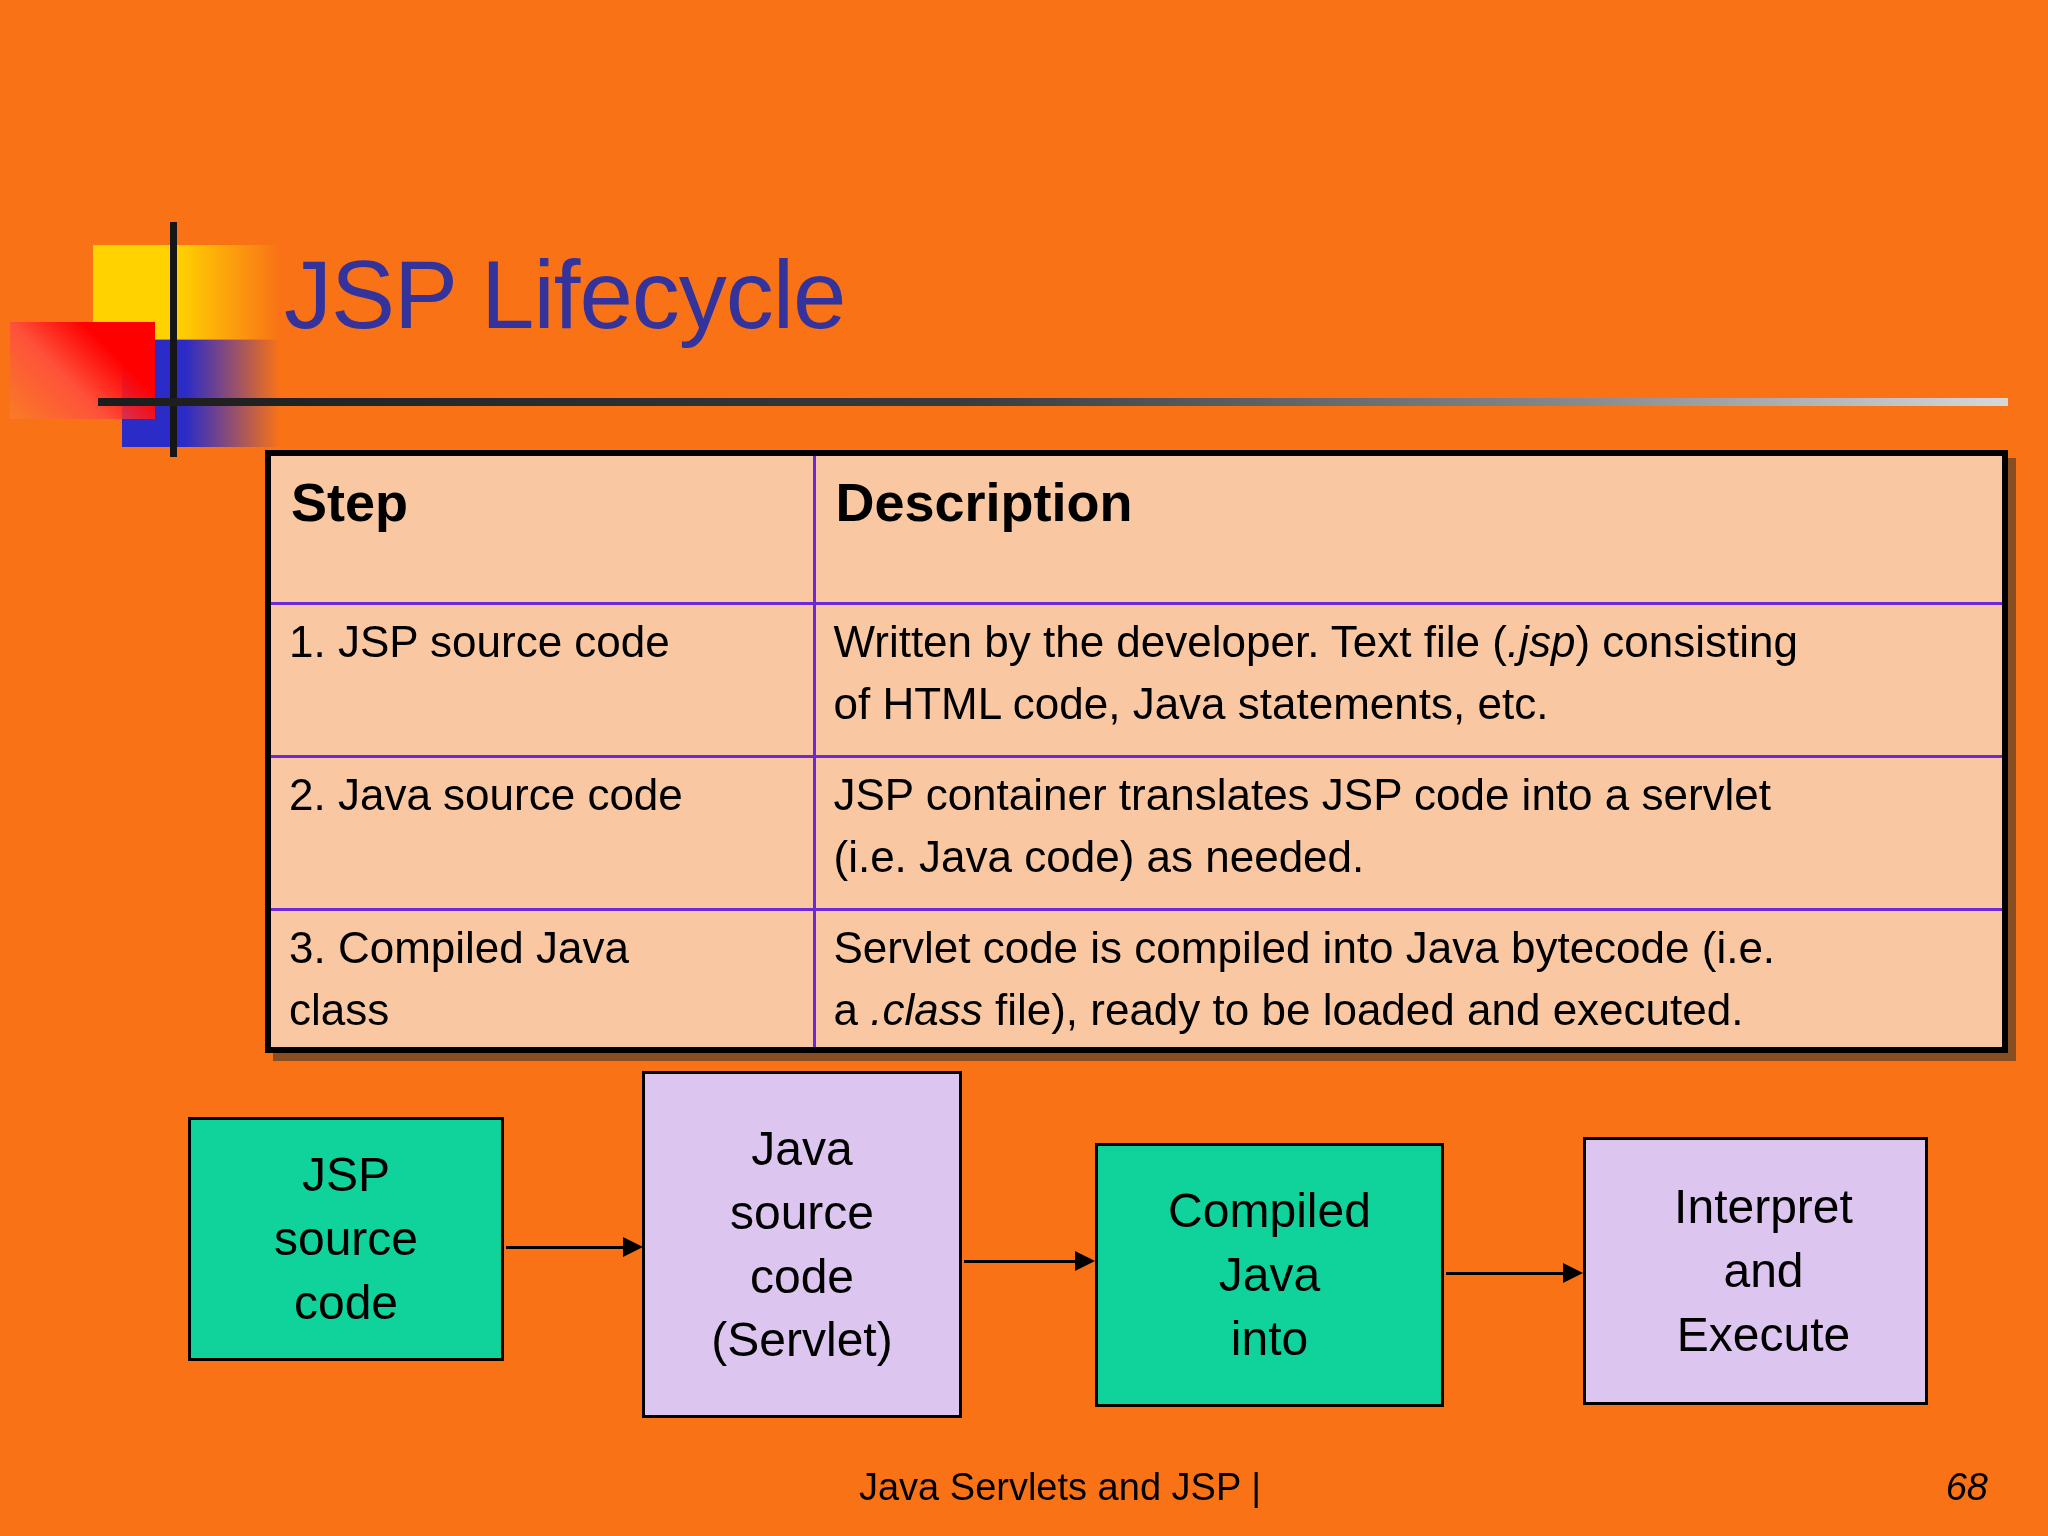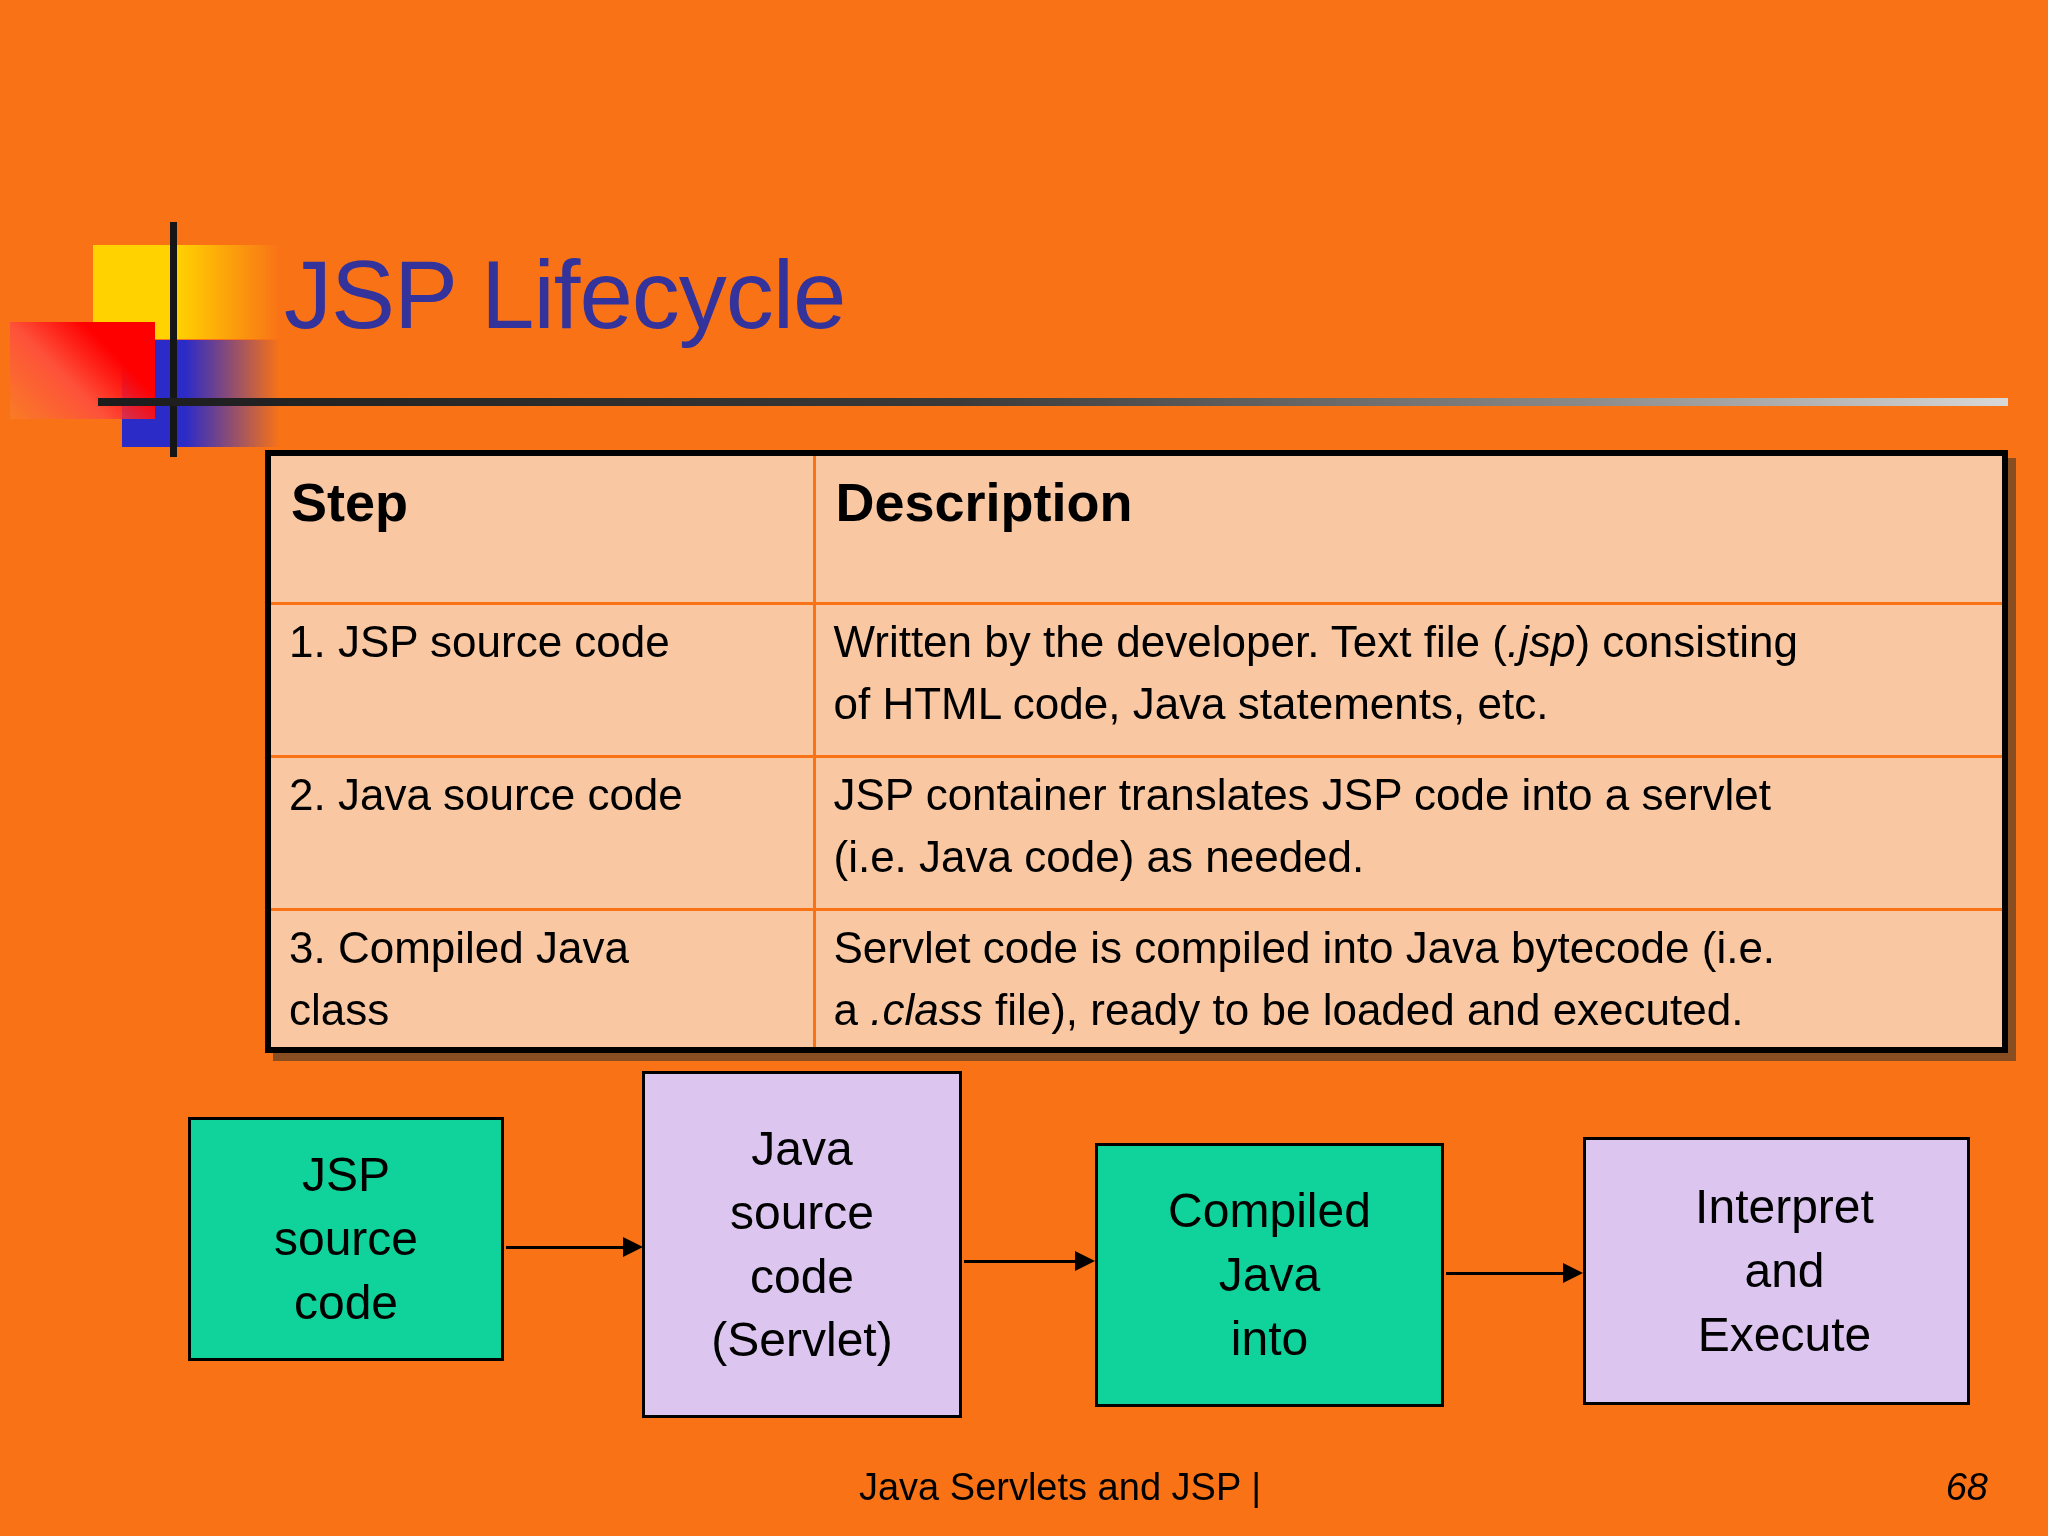--- a/index.html
+++ b/index.html
@@ -52,21 +52,21 @@
     left: 265px; top: 450px;
     width: 1743px;
     border-collapse: collapse;
     table-layout: fixed;
     border: 6px solid #000;
     box-shadow: 8px 8px 0 rgba(45,45,45,0.55);
     color: #000;
   }
   table.lifecycle col.c1 { width: 546px; }
   table.lifecycle th, table.lifecycle td {
-    border: 3px solid #f97316;
+    border: 3px solid #6d28d9;
     vertical-align: top;
     text-align: left;
   }
   table.lifecycle th {
     height: 132px;
     padding: 14px 20px 0 20px;
     font-size: 54px;
     font-weight: bold;
     line-height: 1.2;
   }
@@ -90,21 +90,21 @@
     text-align: center;
     font-size: 48px;
     line-height: 1.33;
     color: #000;
     white-space: pre-line;
     box-sizing: border-box;
   }
   .box-1 { left: 188px; top: 1117px; width: 316px; height: 244px; }
   .box-2 { left: 642px; top: 1071px; width: 320px; height: 347px; }
   .box-3 { left: 1095px; top: 1143px; width: 349px; height: 264px; }
-  .box-4 { left: 1583px; top: 1137px; width: 387px; height: 268px; padding-left: 16px; }
+  .box-4 { left: 1583px; top: 1137px; width: 345px; height: 268px; padding-left: 16px; }
 
   .flow-arrow {
     position: absolute;
     height: 3px;
     background: #000;
   }
   .flow-arrow::after {
     content: "";
     position: absolute;
     right: -19px; top: -9px;

